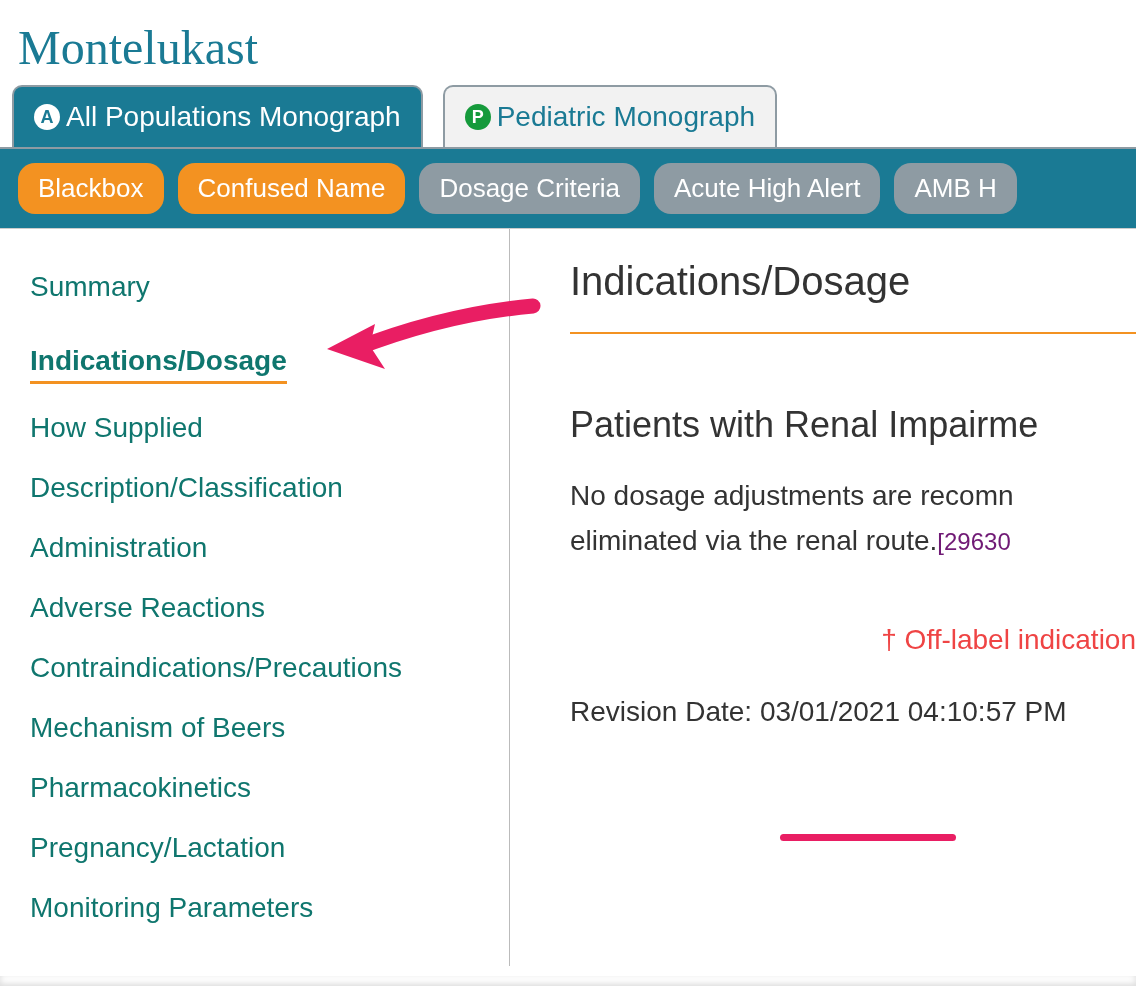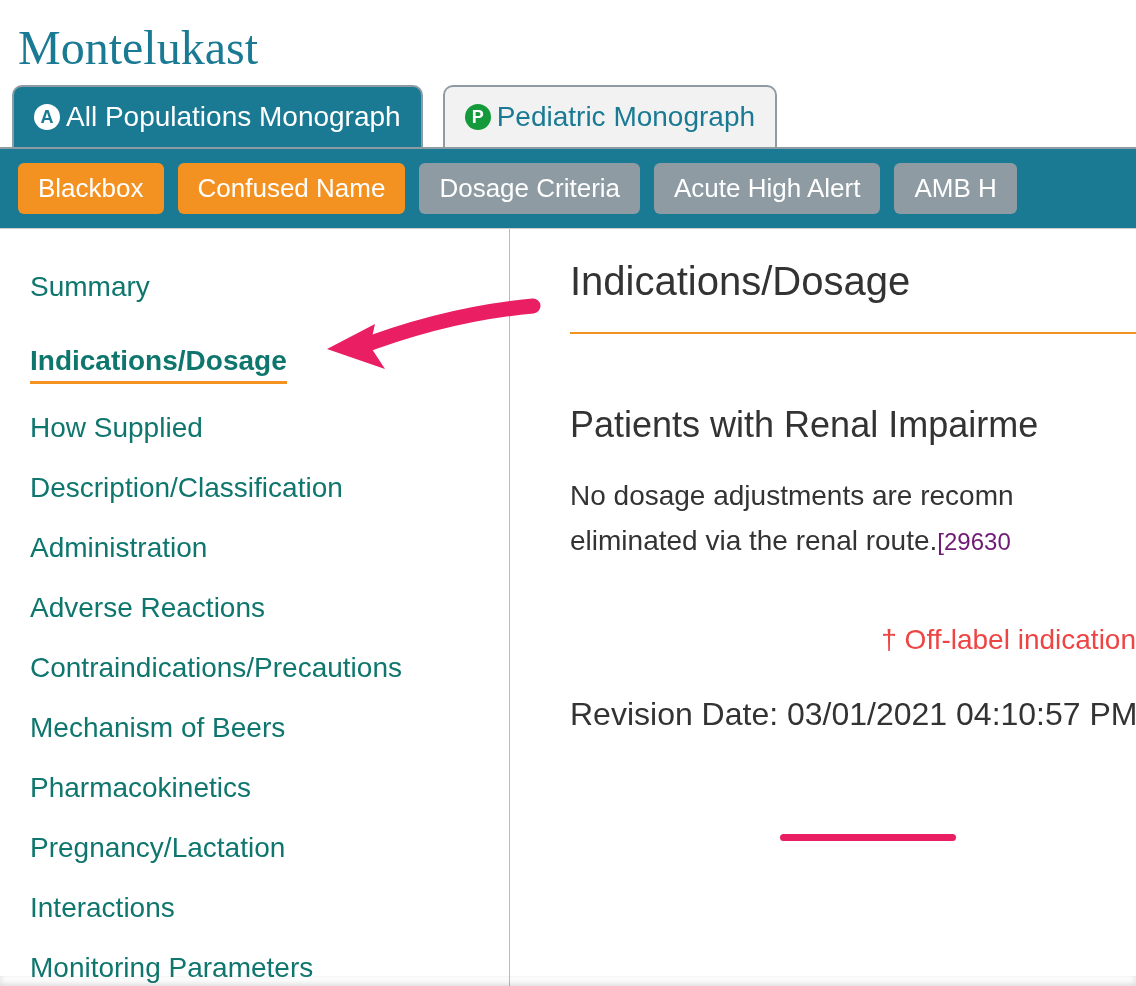--- a/index.html
+++ b/index.html
@@ -62,21 +62,21 @@
     .tab-badge.p { background: #159a3b; }
     .alert-bar {
       background: #1a7a94;
       padding: 14px 18px;
       display: flex;
       gap: 14px;
       border-top: 2px solid #8e9ba3;
     }
     .alert-btn {
       padding: 10px 20px;
-      border-radius: 6px;
+      border-radius: 17px;
       font-size: 26px;
       color: #fff;
       border: none;
       cursor: pointer;
       white-space: nowrap;
     }
     .alert-btn.orange {
       background: #f39221;
     }
     .alert-btn.gray {
@@ -142,21 +142,21 @@
       color: #701a75;
       font-size: 24px;
     }
     .footnote {
       font-size: 28px;
       color: #ef4444;
       margin-bottom: 40px;
       text-align: right;
     }
     .revision {
-      font-size: 32px;
+      font-size: 28px;
       color: #333;
       white-space: nowrap;
     }
     .revision-date {
       display: inline-block;
       position: relative;
     }
     .pink-underline {
       position: absolute;
       left: 780px;
@@ -210,21 +210,20 @@
     <a class="sidebar-item">Summary</a>
     <a class="sidebar-item active">Indications/Dosage</a>
     <a class="sidebar-item">How Supplied</a>
     <a class="sidebar-item">Description/Classification</a>
     <a class="sidebar-item">Administration</a>
     <a class="sidebar-item">Adverse Reactions</a>
     <a class="sidebar-item">Contraindications/Precautions</a>
     <a class="sidebar-item">Mechanism of Beers</a>
     <a class="sidebar-item">Pharmacokinetics</a>
     <a class="sidebar-item">Pregnancy/Lactation</a>
-    <a class="sidebar-item">Interactions</a>
     <a class="sidebar-item">Monitoring Parameters</a>
   </nav>
 
   <main class="main-content">
     <h2 class="section-heading">Indications/Dosage</h2>
     <hr class="hr-orange">
     <h3 class="sub-heading">Patients with Renal Impairme</h3>
     <p class="body-text">
       <span>No dosage adjustments are recomn</span><br>
       <span>eliminated via the renal route.</span><a class="ref-link">[29630</a>

